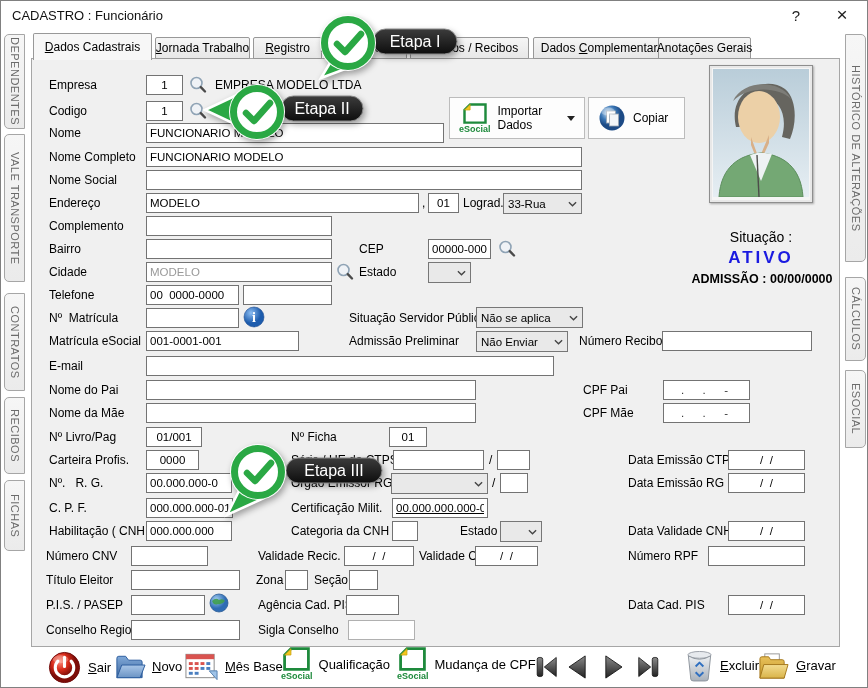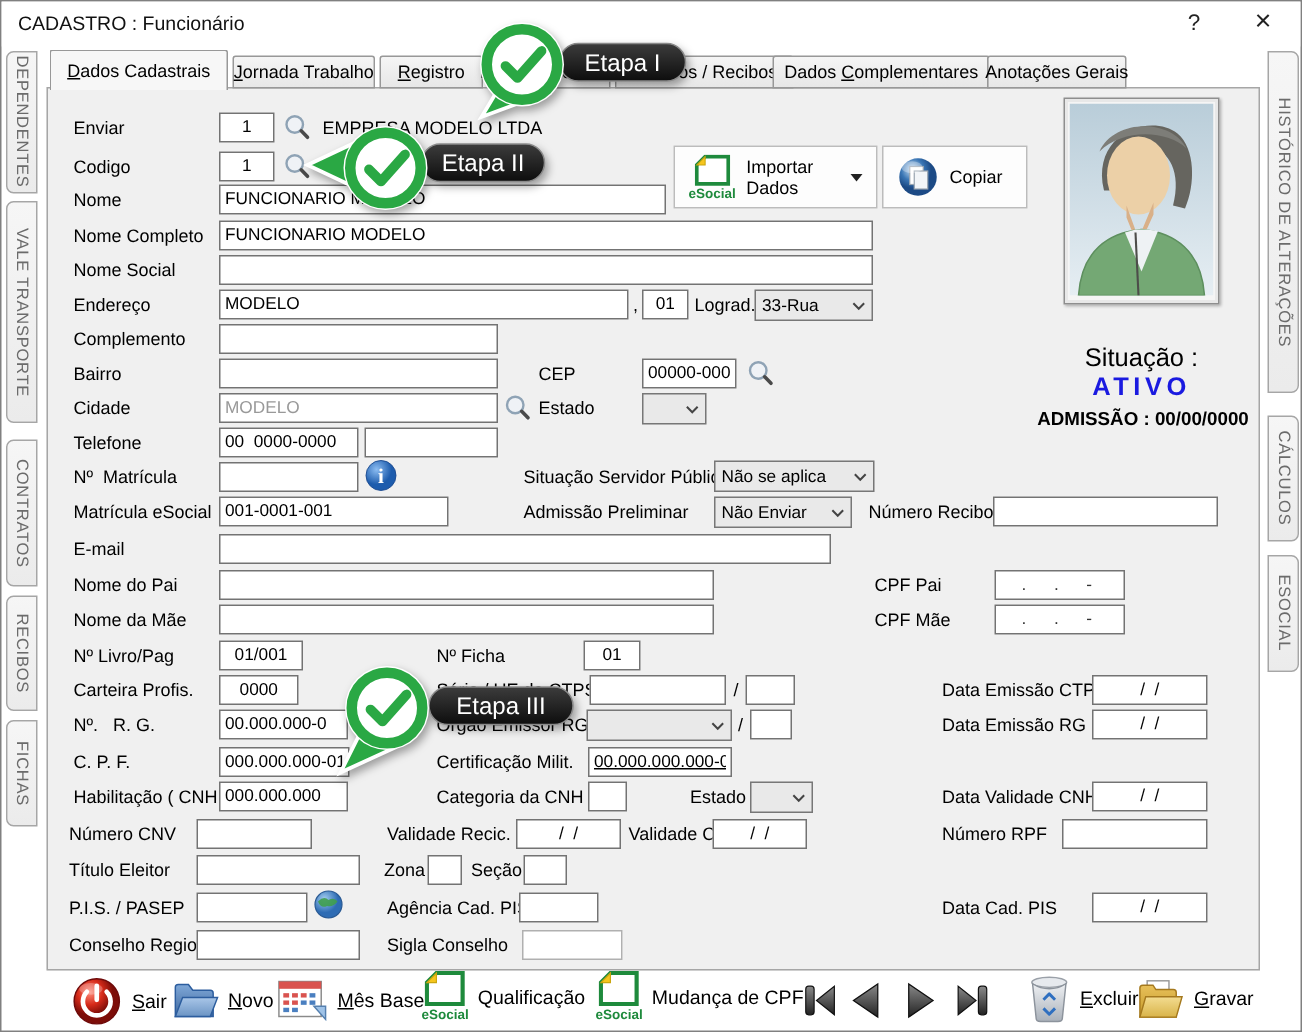--- a/index.html
+++ b/index.html
@@ -29,21 +29,21 @@
   .inp.lite{border-color:#b0b0b0;}
   .combo{position:absolute;height:21px;background:#e9e9e9;border:1px solid #777;box-sizing:border-box;display:flex;align-items:center;font-size:11.5px;padding:0 4px;z-index:4;}
   .combo .cv{flex:1;white-space:pre;overflow:hidden;}
   .icon{position:absolute;z-index:5;line-height:0;}
   .btn{position:absolute;background:#fdfdfd;border:1px solid #bcbcbc;box-sizing:border-box;display:flex;align-items:center;gap:7px;font-size:12px;padding:0 9px;z-index:4;}
   .esocial-blk{display:flex;flex-direction:column;align-items:center;line-height:1;}
   .esocial-cap{font-size:9px;color:#1e8a3c;font-weight:bold;margin-top:1px;}
   .darr{width:0;height:0;border-left:4px solid transparent;border-right:4px solid transparent;border-top:5px solid #222;}
   
   .photo-frame{position:absolute;left:708px;top:64px;width:104px;height:138px;background:#f5f5f5;border:1px solid #8e8e8e;box-shadow:1px 1px 2px rgba(0,0,0,.3), inset 0 0 0 2px #e8e8e8;padding:3px;box-sizing:border-box;z-index:4;}
-  .sit{position:absolute;left:708px;width:104px;text-align:center;font-size:17px;color:#000;z-index:4;white-space:pre;}
+  .sit{position:absolute;left:708px;width:104px;text-align:center;font-size:14px;color:#000;z-index:4;white-space:pre;}
   .status{position:absolute;left:700px;width:120px;text-align:center;font-size:17px;font-weight:bold;color:#1a1ae0;letter-spacing:3px;z-index:4;}
   .adm{position:absolute;left:683px;width:156px;text-align:center;font-size:12.5px;font-weight:bold;color:#000;z-index:4;white-space:pre;}
   
   .tool{position:absolute;display:flex;align-items:center;gap:6px;font-size:13px;color:#000;z-index:4;white-space:pre;}
   .navb{position:absolute;z-index:4;line-height:0;}
   
   .badge{position:absolute;z-index:50;filter:drop-shadow(2px 3px 3px rgba(0,0,0,.35));line-height:0;}
 </style>
 </head>
 <body>
@@ -135,26 +135,26 @@
     </div>
   <div class="vtab r" style="top:369px;height:78px">
       <span>ESOCIAL</span>
     </div>
 
   <div class="tab active" style="left:32px;width:119px"><span></span><span class="mn">D</span><span>ados Cadastrais</span></div>
   <div class="tab" style="left:154px;width:95px"><span></span><span class="mn">J</span><span>ornada Trabalho</span></div>
   <div class="tab" style="left:252px;width:69px"><span></span><span class="mn">R</span><span>egistro</span></div>
   <div class="tab" style="left:324px;width:82px"><span>Dados Adicionais</span><span class="mn"></span><span></span></div>
   <div class="tab" style="left:409px;width:119px"><span></span><span class="mn">P</span><span>rêmios / Recibos</span></div>
-  <div class="tab" style="left:514px;width:145px"><span>Dados </span><span class="mn">C</span><span>omplementares</span></div>
+  <div class="tab" style="left:532px;width:145px"><span>Dados </span><span class="mn">C</span><span>omplementares</span></div>
   <div class="tab" style="left:657px;width:93px"><span>Anotações Gerais</span><span class="mn"></span><span></span></div>
 
   <div class="panel"></div>
 
-  <span class="lbl" style="left:48px;top:77px">Enviar</span>
+  <span class="lbl" style="left:48px;top:77px">Empresa</span>
   <input class="inp ctr" style="left: 145px; top: 74px; width: 37px;" value="1">
   <span class="icon" style="left:187px;top:74px"><svg width="20" height="20" viewBox="0 0 20 20">
         <circle cx="8.5" cy="8" r="5.5" fill="#eef4fa" fill-opacity=".6" stroke="#8fa3b5" stroke-width="1.6"></circle>
         <line x1="12.8" y1="12.2" x2="17" y2="16.5" stroke="#4a4a4a" stroke-width="2.4" stroke-linecap="round"></line>
       </svg></span>
   <span class="lbl" style="left:214px;top:77px">EMPRESA MODELO LTDA</span>
 
   <span class="lbl" style="left:48px;top:103px">Codigo</span>
   <input class="inp ctr" style="left: 145px; top: 100px; width: 37px;" value="1">
   <span class="icon" style="left:187px;top:100px"><svg width="20" height="20" viewBox="0 0 20 20">

